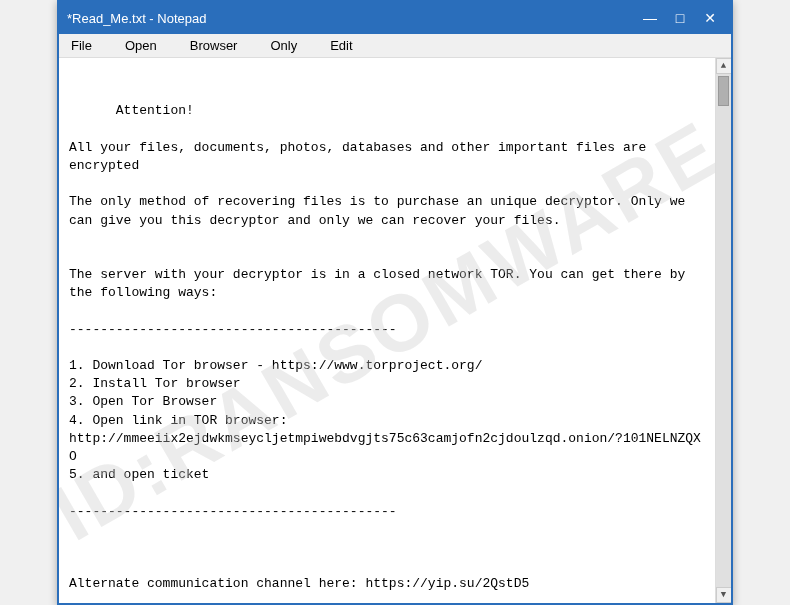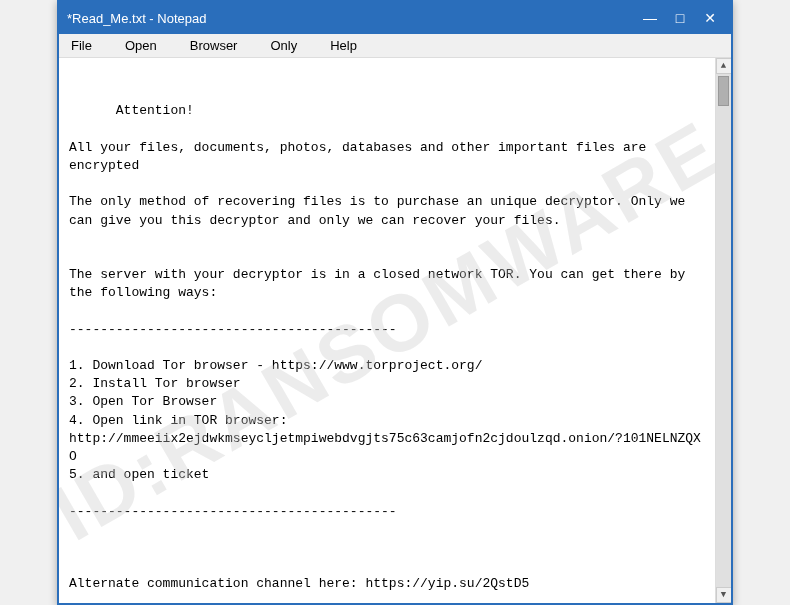--- a/index.html
+++ b/index.html
@@ -169,21 +169,21 @@
       <button class="title-btn">□</button>
       <button class="title-btn close">✕</button>
     </div>
   </div>
 
   <div class="menu-bar">
     <span class="menu-item">File</span>
     <span class="menu-item">Open</span>
     <span class="menu-item">Browser</span>
     <span class="menu-item">Only</span>
-    <span class="menu-item">Help</span>
+    <span class="menu-item">Edit</span>
   </div>
 
   <div class="content-area">
     <div class="text-content">
       <div class="watermark">ID:RANSOMWARE</div>
       <span>Attention!
 
 All your files, documents, photos, databases and other important files are
 encrypted
 

